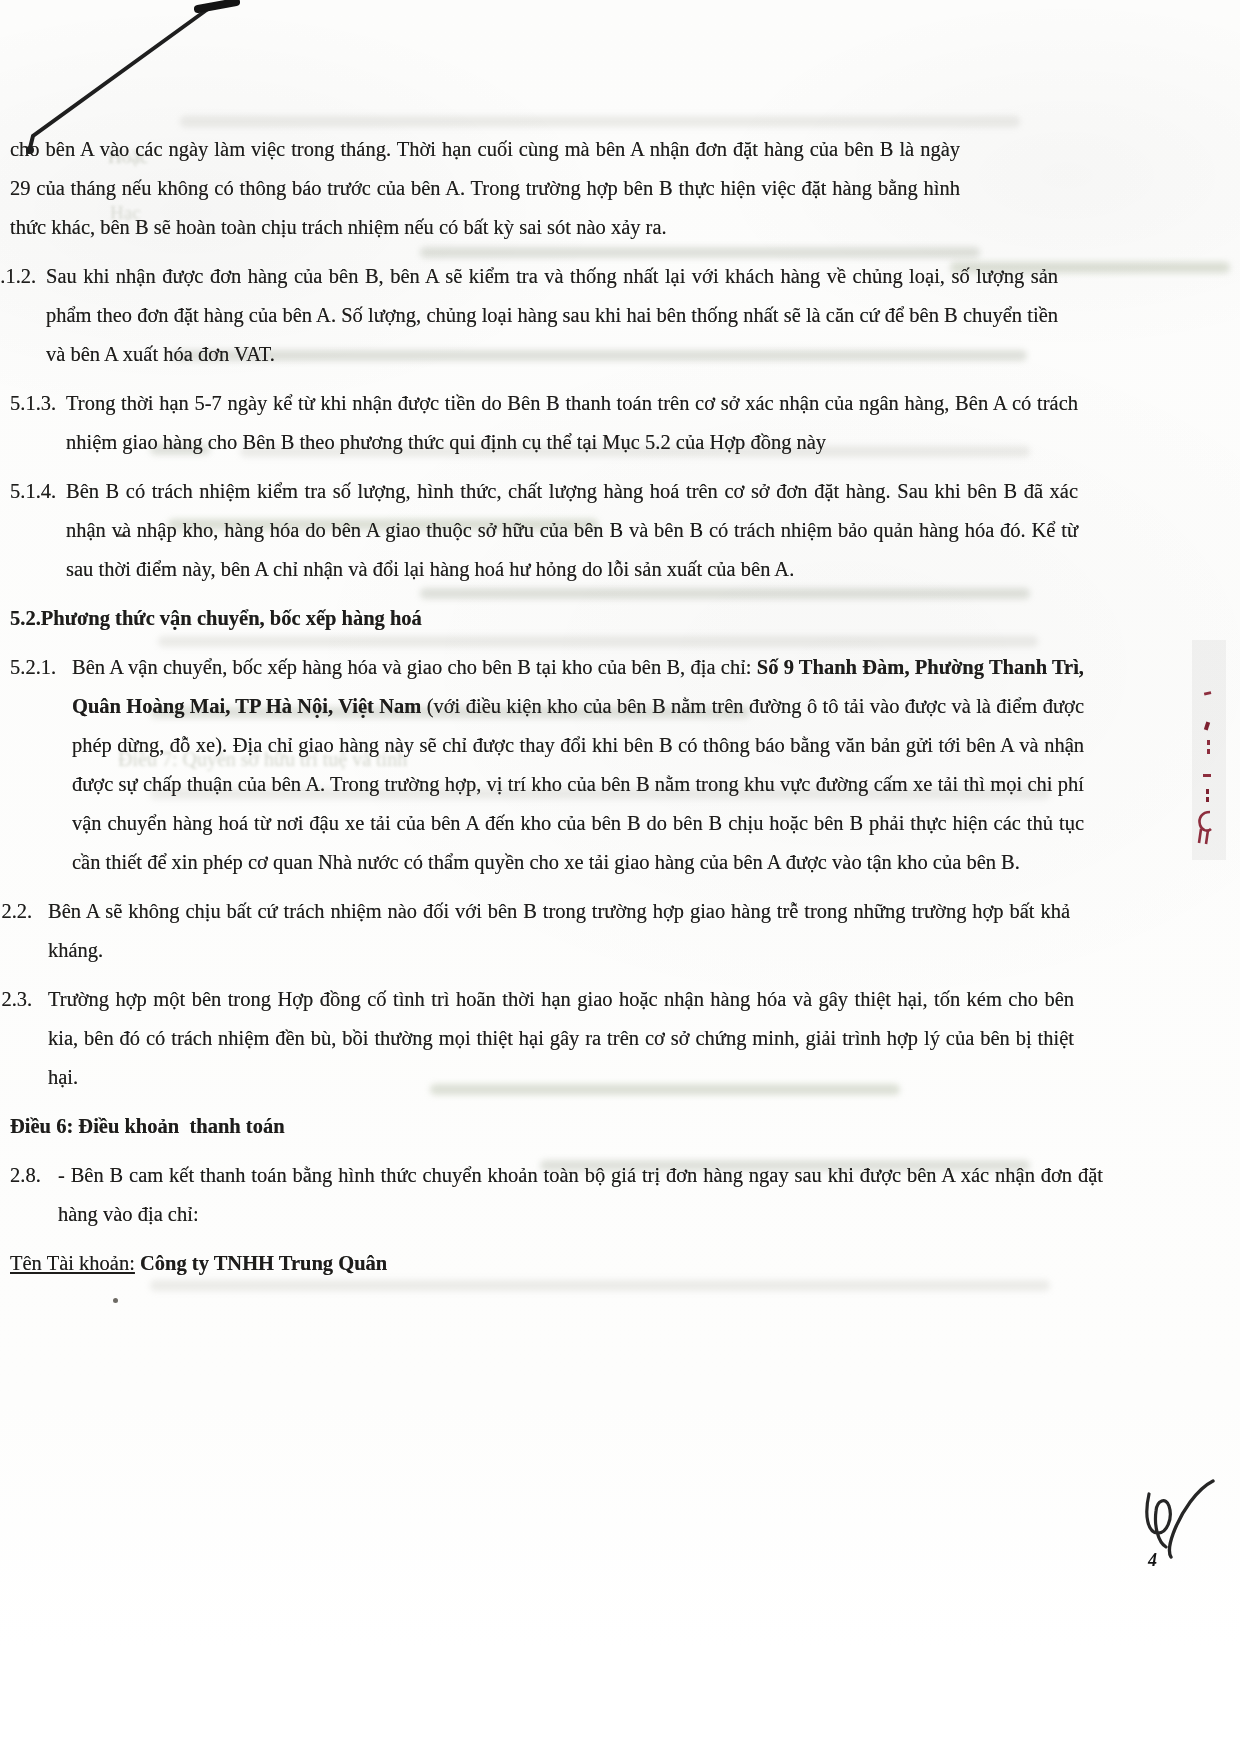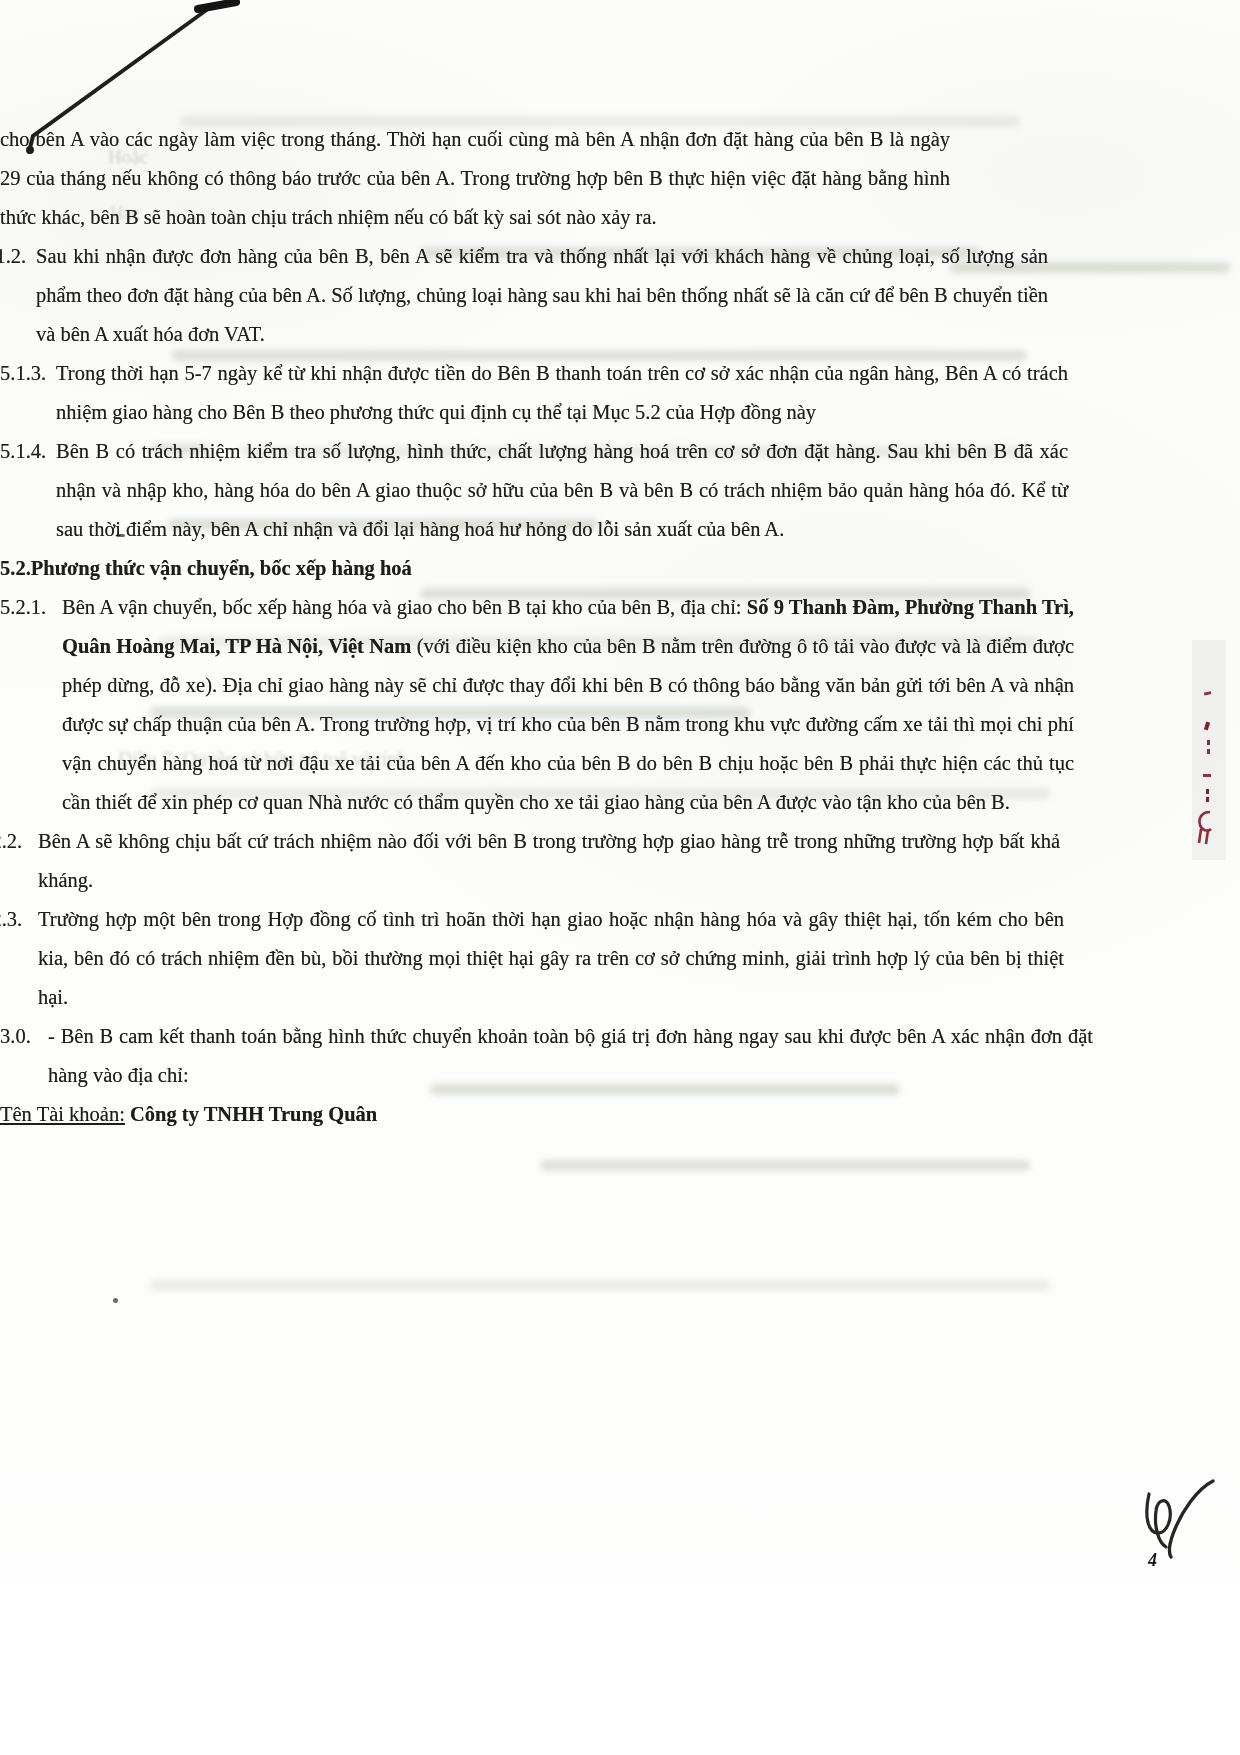--- a/index.html
+++ b/index.html
@@ -15,21 +15,21 @@
       radial-gradient(620px 300px at 15% 12%, rgba(0,0,0,0.028), transparent 70%),
       radial-gradient(820px 520px at 68% 38%, rgba(0,0,0,0.018), transparent 70%),
       radial-gradient(520px 260px at 86% 10%, rgba(0,0,0,0.022), transparent 70%),
       linear-gradient(#fcfcfb, #fdfdfc 80%, #ffffff 94%);
   }
   
   .content{
     position:absolute;left:0;top:120px;width:1240px;z-index:3;
   }
   .content p{
-    margin:0;
+    margin:10px;
     font-size:20.5px;line-height:39px;
     text-align:justify;
     text-shadow:0 0 0.6px rgba(20,20,20,0.55);
   }
   .para0{margin-left:193px;width:950px;}
   .item-51{margin-left:130px;width:1012px;padding-left:56px;text-indent:-56px;}
   .item-51 .num{display:inline-block;width:56px;text-indent:0;}
   .h52{margin-left:128px;margin-top:28px;font-size:21px;font-weight:bold;
        line-height:39px;text-shadow:0 0 0.6px rgba(20,20,20,0.7);}
   .item-521{margin-left:132px;width:1012px;padding-left:62px;text-indent:-62px;margin-top:16px;}
@@ -110,22 +110,23 @@
     <p class="item-51 mt15"><span class="num">5.1.4.</span><span>Bên B có trách nhiệm kiểm tra số lượng, hình thức, chất lượng hàng hoá trên cơ sở đơn đặt hàng. Sau khi bên B đã xác nhận và nhập kho, hàng hóa do bên A giao thuộc sở hữu của bên B và bên B có trách nhiệm bảo quản hàng hóa đó. Kể từ sau thời điểm này, bên A chỉ nhận và đổi lại hàng hoá hư hỏng do lỗi sản xuất của bên A.</span></p>
 
     <p class="h52">5.2.Phương thức vận chuyển, bốc xếp hàng hoá</p>
 
     <p class="item-521"><span class="num">5.2.1.</span><span>Bên A vận chuyển, bốc xếp hàng hóa và giao cho bên B tại kho của bên B, địa chỉ: </span><span class="bold-inline">Số 9 Thanh Đàm, Phường Thanh Trì, Quân Hoàng Mai, TP Hà Nội, Việt Nam</span><span> (với điều kiện kho của bên B nằm trên đường ô tô tải vào được và là điểm được phép dừng, đỗ xe). Địa chỉ giao hàng này sẽ chỉ được thay đổi khi bên B có thông báo bằng văn bản gửi tới bên A và nhận được sự chấp thuận của bên A. Trong trường hợp, vị trí kho của bên B nằm trong khu vực đường cấm xe tải thì mọi chi phí vận chuyển hàng hoá từ nơi đậu xe tải của bên A đến kho của bên B do bên B chịu hoặc bên B phải thực hiện các thủ tục cần thiết để xin phép cơ quan Nhà nước có thẩm quyền cho xe tải giao hàng của bên A được vào tận kho của bên B.</span></p>
 
     <p class="item-52 i522"><span class="num">5.2.2.</span><span>Bên A sẽ không chịu bất cứ trách nhiệm nào đối với bên B trong trường hợp giao hàng trễ trong những trường hợp bất khả kháng.</span></p>
 
     <p class="item-52 i523"><span class="num">5.2.3.</span><span>Trường hợp một bên trong Hợp đồng cố tình trì hoãn thời hạn giao hoặc nhận hàng hóa và gây thiệt hại, tốn kém cho bên kia, bên đó có trách nhiệm đền bù, bồi thường mọi thiệt hại gây ra trên cơ sở chứng minh, giải trình hợp lý của bên bị thiệt hại.</span></p>
 
+    <p class="h6">Điều 6: Điều khoản  thanh toán</p>
 
-    <p class="item-61"><span class="num">3.0.</span><span>- Bên B cam kết thanh toán bằng hình thức chuyển khoản toàn bộ giá trị đơn hàng ngay sau khi được bên A xác nhận đơn đặt hàng vào địa chỉ:</span></p>
+    <p class="item-61"><span class="num">2.8.</span><span>- Bên B cam kết thanh toán bằng hình thức chuyển khoản toàn bộ giá trị đơn hàng ngay sau khi được bên A xác nhận đơn đặt hàng vào địa chỉ:</span></p>
 
     <p class="account"><span class="label">Tên Tài khoản:</span><span class="value"> Công ty TNHH Trung Quân</span></p>
   </div>
 
   <svg class="artifacts" width="1240" height="1755" viewBox="0 0 1240 1755">
 
     <g>
       <path d="M29,152 L33,136 L212,6" stroke="#1f1f1f" stroke-width="4" fill="none" stroke-linecap="round"></path>
       <path d="M198,9 L236,2" stroke="#141414" stroke-width="8" fill="none" stroke-linecap="round"></path>
       <circle cx="30" cy="150" r="4" fill="#1f1f1f"></circle>

